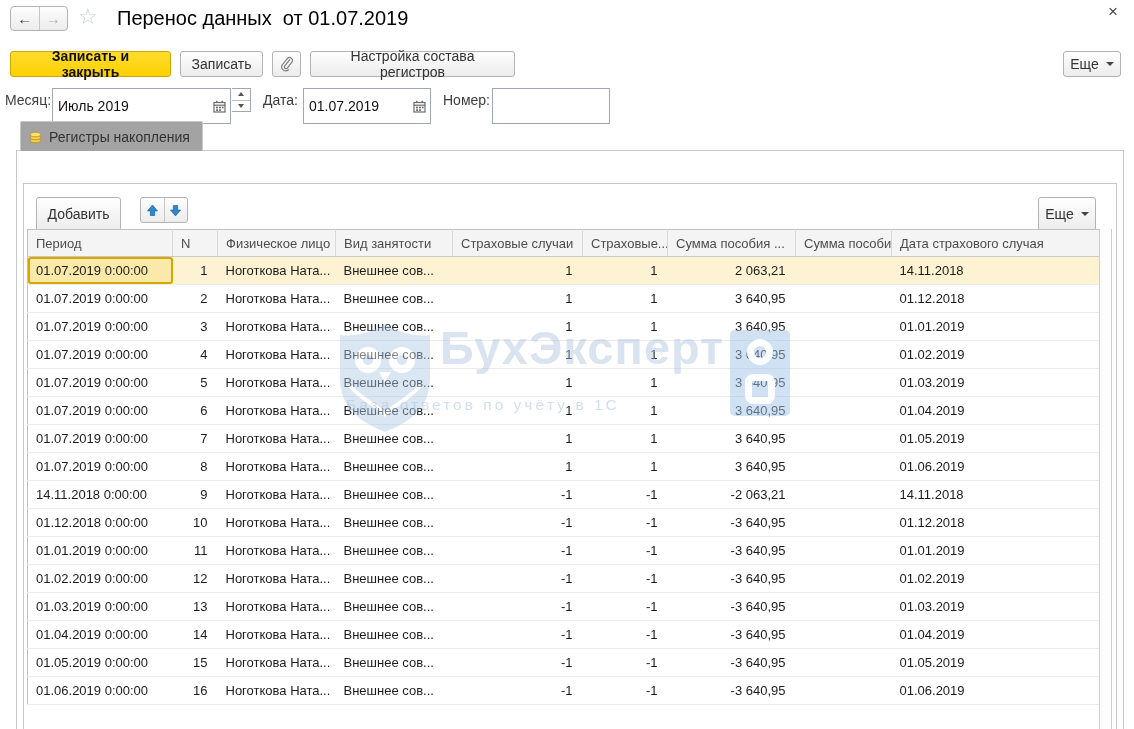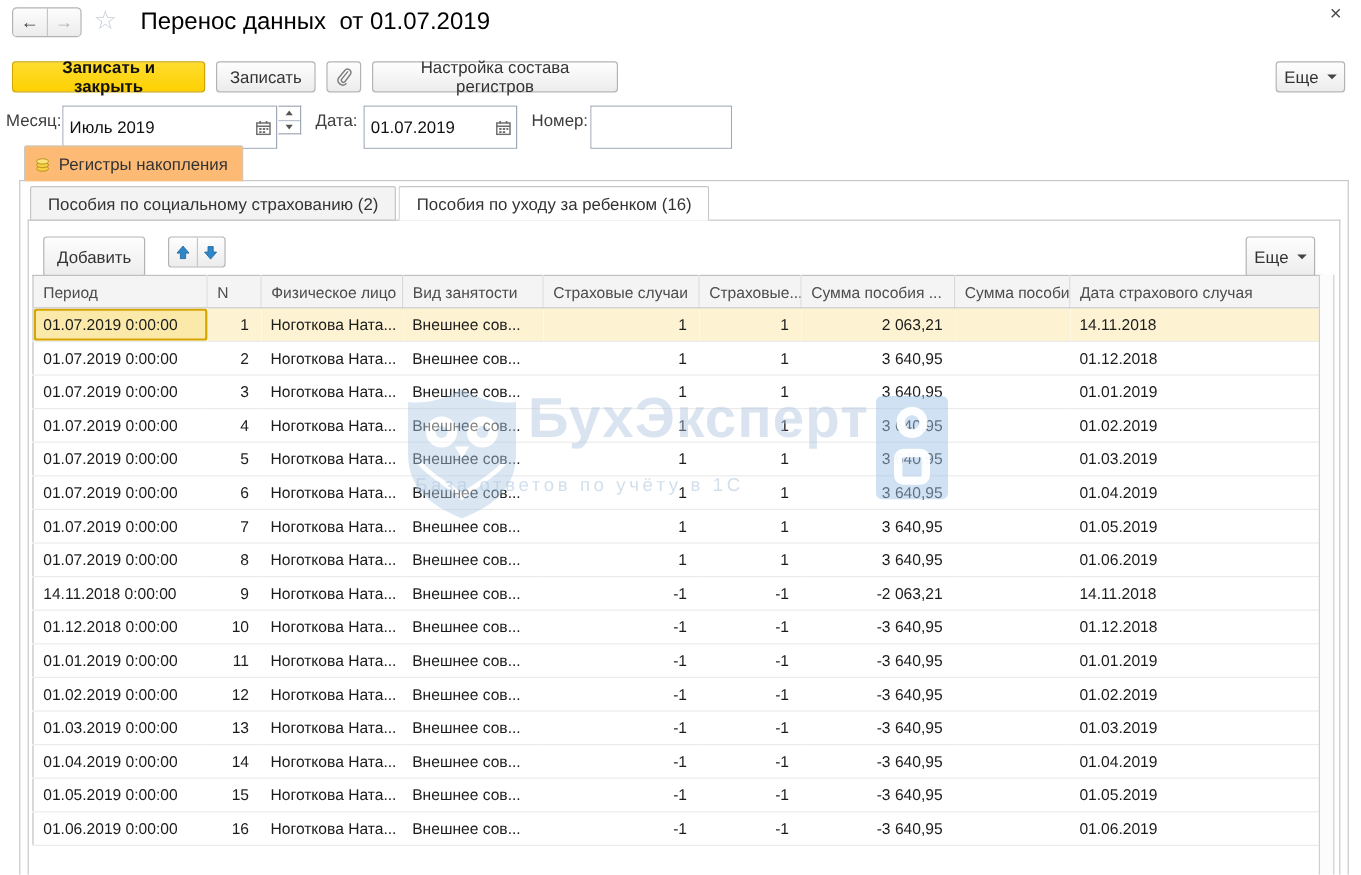--- a/index.html
+++ b/index.html
@@ -47,21 +47,21 @@
   .spinner { position:absolute; left:232px; top:88px; width:19px; height:24px;
     border:1px solid #9fa8b6; border-left:none; background:#fff; display:flex;
     flex-direction:column; cursor:pointer; }
   .spin-half { flex:1; display:flex; align-items:center; justify-content:center; }
   .spin-half.up { border-bottom:1px solid #b9c2cc; }
   .tri-up { width:0;height:0;border-left:3.5px solid transparent;border-right:3.5px solid transparent;border-bottom:4px solid #555; }
   .tri-dn { width:0;height:0;border-left:3.5px solid transparent;border-right:3.5px solid transparent;border-top:4px solid #555; }
 
   
   .main-tab { position:absolute; left:20px; top:121px; height:30px; z-index:3;
-    background:#fdba74; border:1px solid #c8c8c8; border-bottom:none; border-radius:2px 2px 0 0;
+    background:#a3a3a3; border:1px solid #c8c8c8; border-bottom:none; border-radius:2px 2px 0 0;
     display:flex; align-items:center; padding:0 12px 0 8px; font-size:14px; color:#333; cursor:pointer; }
   .main-tab .tab-ic { margin-right:6px; display:inline-flex; }
   .outer-page { position:absolute; left:16px; top:150px; width:1108px; bottom:-1px;
     border:1px solid #c8c8c8; border-bottom:none; background:#fff; }
 
   .sub-tabs { position:absolute; left:8px; top:4px; height:29px; display:flex; z-index:3; }
   .sub-tab { height:29px; display:flex; align-items:center; padding:0 14px;
     font-size:14px; color:#333; border:1px solid #c5c5c5; background:#f3f3f3;
     border-radius:2px 2px 0 0; cursor:pointer; margin-right:2px; }
   .sub-tab.active { background:#fff; border-bottom:1px solid #fff; position:relative; z-index:4; }
@@ -200,28 +200,20 @@
       <svg width="14" height="14" viewBox="0 0 14 14">
         <ellipse cx="6.5" cy="10.5" rx="5" ry="2.2" fill="#f7cf46" stroke="#b8911a" stroke-width="0.8"></ellipse>
         <ellipse cx="6.5" cy="7.5" rx="5" ry="2.2" fill="#f7cf46" stroke="#b8911a" stroke-width="0.8"></ellipse>
         <ellipse cx="6.5" cy="4.5" rx="5" ry="2.2" fill="#fbe27a" stroke="#b8911a" stroke-width="0.8"></ellipse>
       </svg>
     </span>
     <span>Регистры накопления</span>
   </div>
 
   <div class="outer-page">
-    <div class="sub-tabs">
-      <div class="sub-tab">
-        <span>Пособия по социальному страхованию (2)</span>
-      </div>
-      <div class="sub-tab active">
-        <span>Пособия по уходу за ребенком (16)</span>
-      </div>
-    </div>
 
     <div class="inner-page">
       <button class="gbtn gbtn-add">Добавить</button>
       <div class="arrow-group">
         <span class="arrow-half">
           <svg width="15" height="15" viewBox="0 0 18 18">
             <path d="M9 2.5 L15 9.5 H11.6 V15 H6.4 V9.5 H3 Z" fill="#2f86c8" stroke="#1f6ba6" stroke-width="0.9"></path>
           </svg>
         </span>
         <span class="arrow-half dn">

